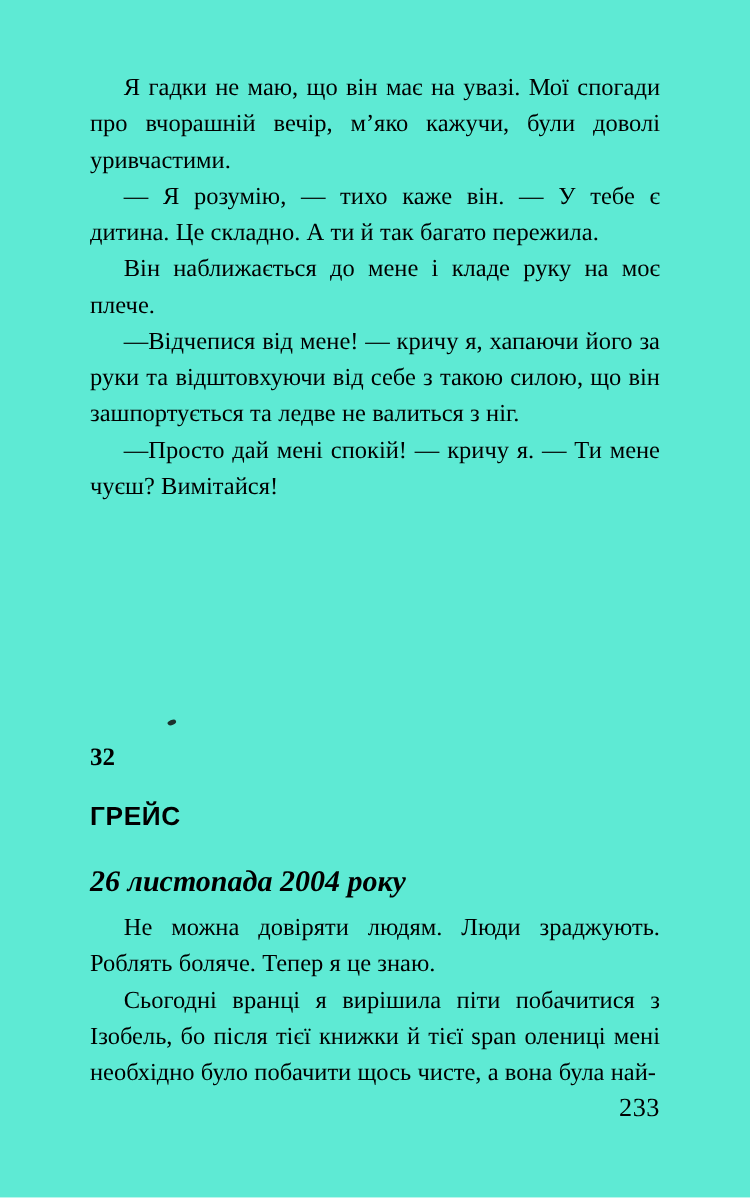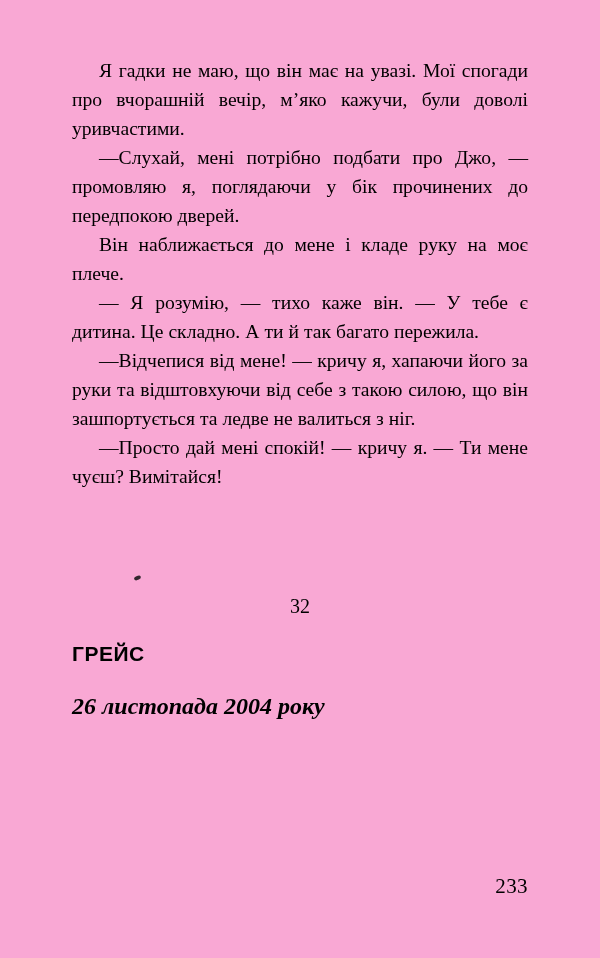--- a/index.html
+++ b/index.html
@@ -17,21 +17,21 @@
     color: #000000;
     -webkit-font-smoothing: antialiased;
   }
 
   .page {
     position: absolute;
     left: 0;
     top: 0;
     width: 600px;
     height: 958px;
-    background: #f9a8d4;
+    background: #5eead4;
   }
 
   
   .text-column {
     position: absolute;
     left: 72px;
     top: 56px;
     width: 456px;
   }
 
@@ -66,24 +66,24 @@
     height: 4px;
     background: #111111;
     transform: rotate(-26deg);
     border-radius: 40% 55% 45% 60%;
     opacity: 0.85;
   }
 
   .chapter-number {
     margin: 0;
     padding-top: 33px;
-    text-align: center;
     font-size: 20px;
     line-height: 26px;
     font-family: "Liberation Serif", "DejaVu Serif", serif;
+    font-weight: bold;
   }
 
   .chapter-title {
     margin: 0;
     padding-top: 22px;
     text-align: left;
     font-family: "Liberation Sans", "DejaVu Sans", sans-serif;
     font-weight: bold;
     font-size: 21px;
     line-height: 26px;
@@ -118,30 +118,33 @@
     letter-spacing: 0.4px;
   }
 </style>
 </head>
 <body>
 
 <div class="page">
 
   <div class="text-column">
     <p class="body-par">Я гадки не маю, що він має на увазі. Мої спогади про вчорашній вечір, м’яко кажучи, були доволі уривчастими.</p>
-    <p class="body-par dialogue">—Слухай, мені потрібно подбати про Джо, — промовляю я, поглядаючи у бік прочинених до передпокою дверей.</p>
+    <p class="body-par dialogue">— Я розумію, — тихо каже він. — У тебе є дитина. Це складно. А ти й так багато пережила.</p>
     <p class="body-par">Він наближається до мене і кладе руку на моє плече.</p>
-    <p class="body-par dialogue">— Я розумію, — тихо каже він. — У тебе є дитина. Це складно. А ти й так багато пережила.</p>
     <p class="body-par dialogue">—Відчепися від мене! — кричу я, хапаючи його за руки та відштовхуючи від себе з такою силою, що він зашпортується та ледве не валиться з ніг.</p>
     <p class="body-par dialogue">—Просто дай мені спокій! — кричу я. — Ти мене чуєш? Вимітайся!</p>
   </div>
 
   <div class="chapter-break">
     <span class="speck"></span>
     <p class="chapter-number">32</p>
     <h1 class="chapter-title">ГРЕЙС</h1>
     <p class="chapter-date">26 листопада 2004 року</p>
   </div>
 
+  <div class="section-two">
+    <p class="body-par">Не можна довіряти людям. Люди зраджують. Роблять боляче. Тепер я це знаю.</p>
+    <p class="body-par">Сьогодні вранці я вирішила піти побачитися з Ізобель, бо після тієї книжки й тієї span олениці мені необхідно було побачити щось чисте, а вона була най-</p>
+  </div>
 
   <div class="folio">233</div>
 
 </div>
 
 </body></html>

